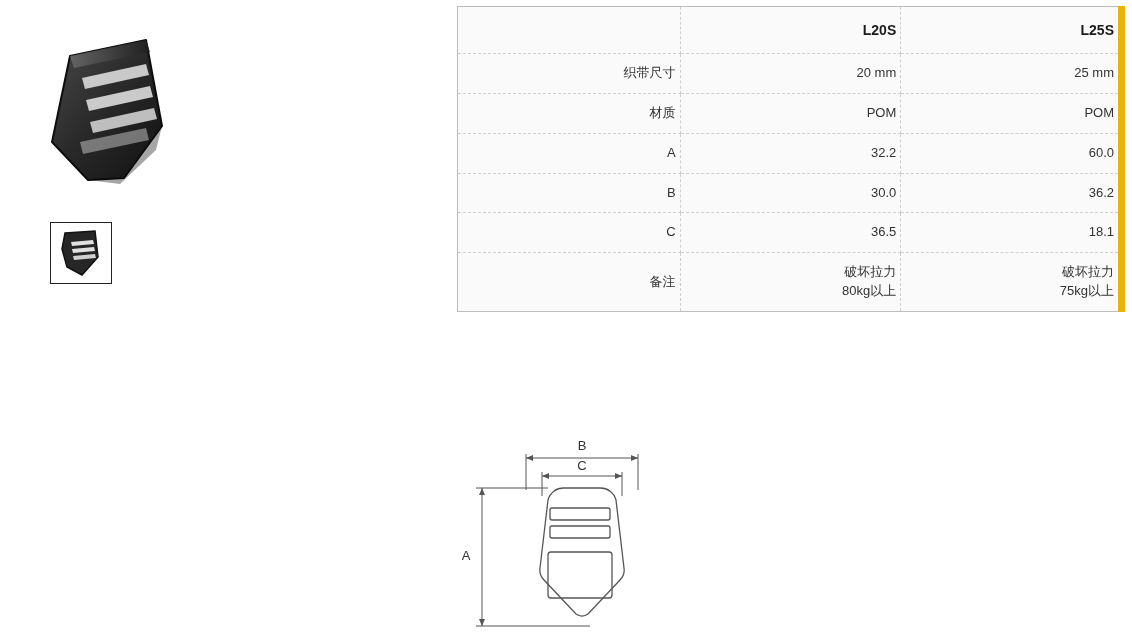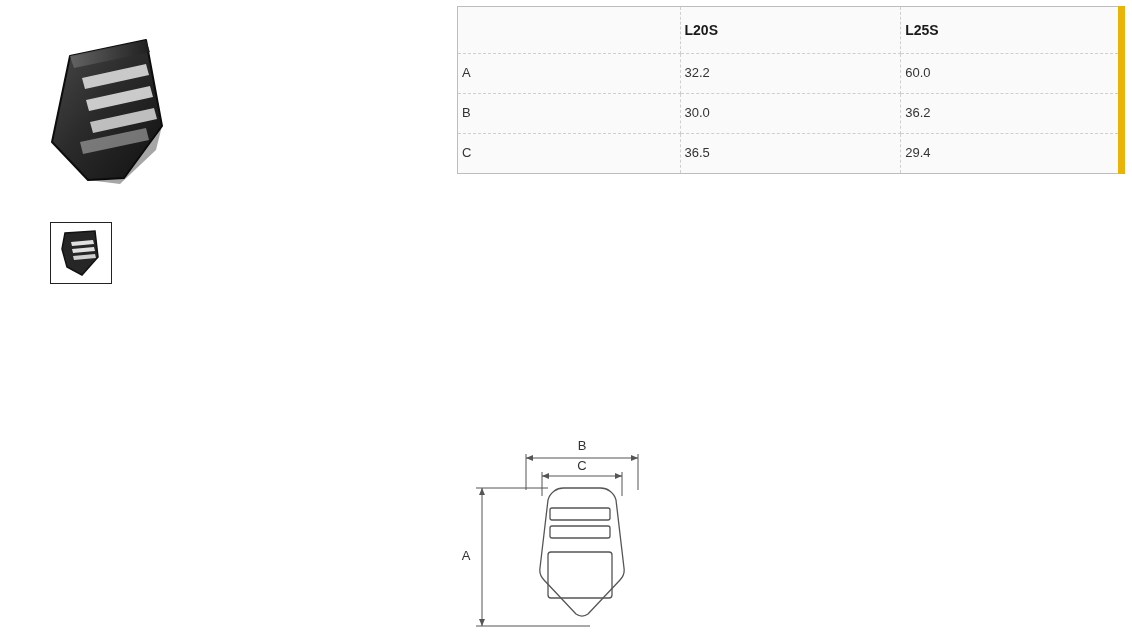--- a/index.html
+++ b/index.html
@@ -43,21 +43,21 @@
     width: 668px;
     border-collapse: collapse;
     font-size: 13px;
     color: #333;
     background: #fafafa;
   }
   #spec-table col.c-label { width: 224px; }
   #spec-table col.c-val   { width: 222px; }
   #spec-table th, #spec-table td {
     border: 1px dashed #cfcfcf;
-    text-align: left;
+    text-align: right;
     vertical-align: middle;
     padding: 10px 4px;
     line-height: 1.45;
     font-weight: normal;
   }
   #spec-table thead th {
     font-weight: bold;
     font-size: 14px;
     color: #1a1a1a;
     height: 30px;
@@ -132,33 +132,54 @@
   </colgroup>
   <thead>
     <tr>
       <th class="blank"></th>
       <th>L20S</th>
       <th>L25S</th>
     </tr>
   </thead>
   <tbody>
     <tr>
+      <td>织带尺寸</td>
+      <td>20 mm</td>
+      <td>25 mm</td>
+    </tr>
+    <tr>
+      <td>材质</td>
+      <td>POM</td>
+      <td>POM</td>
+    </tr>
+    <tr>
       <td>A</td>
       <td>32.2</td>
       <td>60.0</td>
     </tr>
     <tr>
       <td>B</td>
       <td>30.0</td>
       <td>36.2</td>
     </tr>
     <tr>
       <td>C</td>
       <td>36.5</td>
-      <td>29.4</td>
+      <td>18.1</td>
+    </tr>
+    <tr>
+      <td>备注</td>
+      <td class="two-line">
+        <div>破坏拉力</div>
+        <div>80kg以上</div>
+      </td>
+      <td class="two-line">
+        <div>破坏拉力</div>
+        <div>75kg以上</div>
+      </td>
     </tr>
   </tbody>
 </table>
 
 <div id="drawing">
   <svg width="300" height="205" viewBox="0 0 300 205">
     <g stroke="#555" fill="none" stroke-width="1">
 
       <line x1="96" y1="28" x2="208" y2="28"></line>
       <path d="M96,28 l7,-3 l0,6 z" fill="#555" stroke="none"></path>

